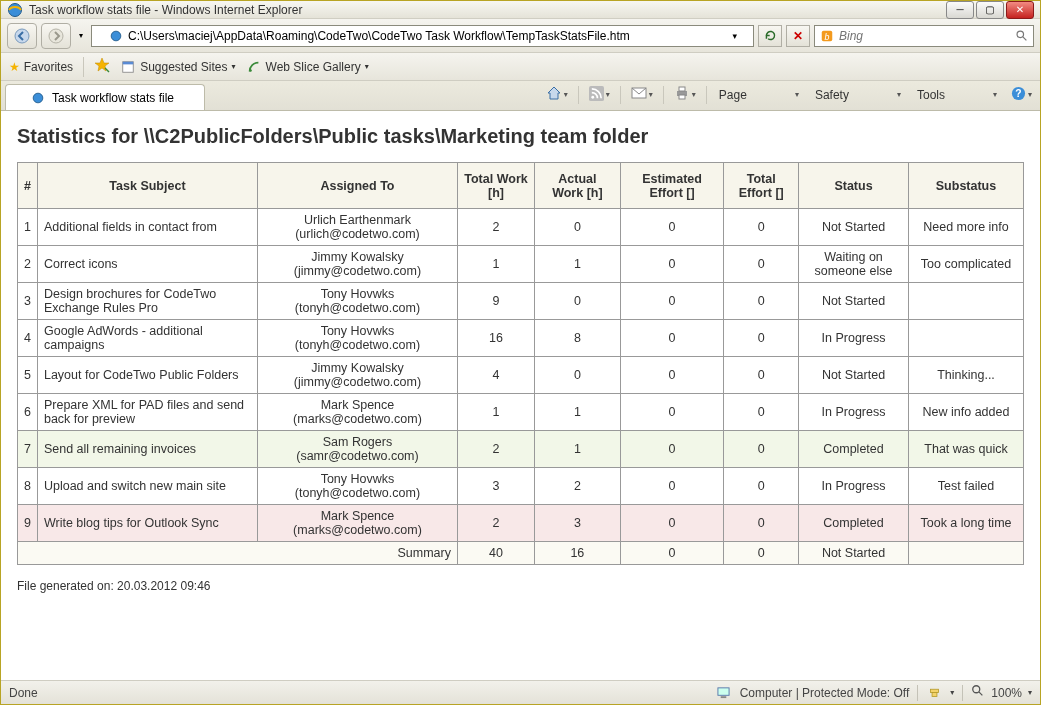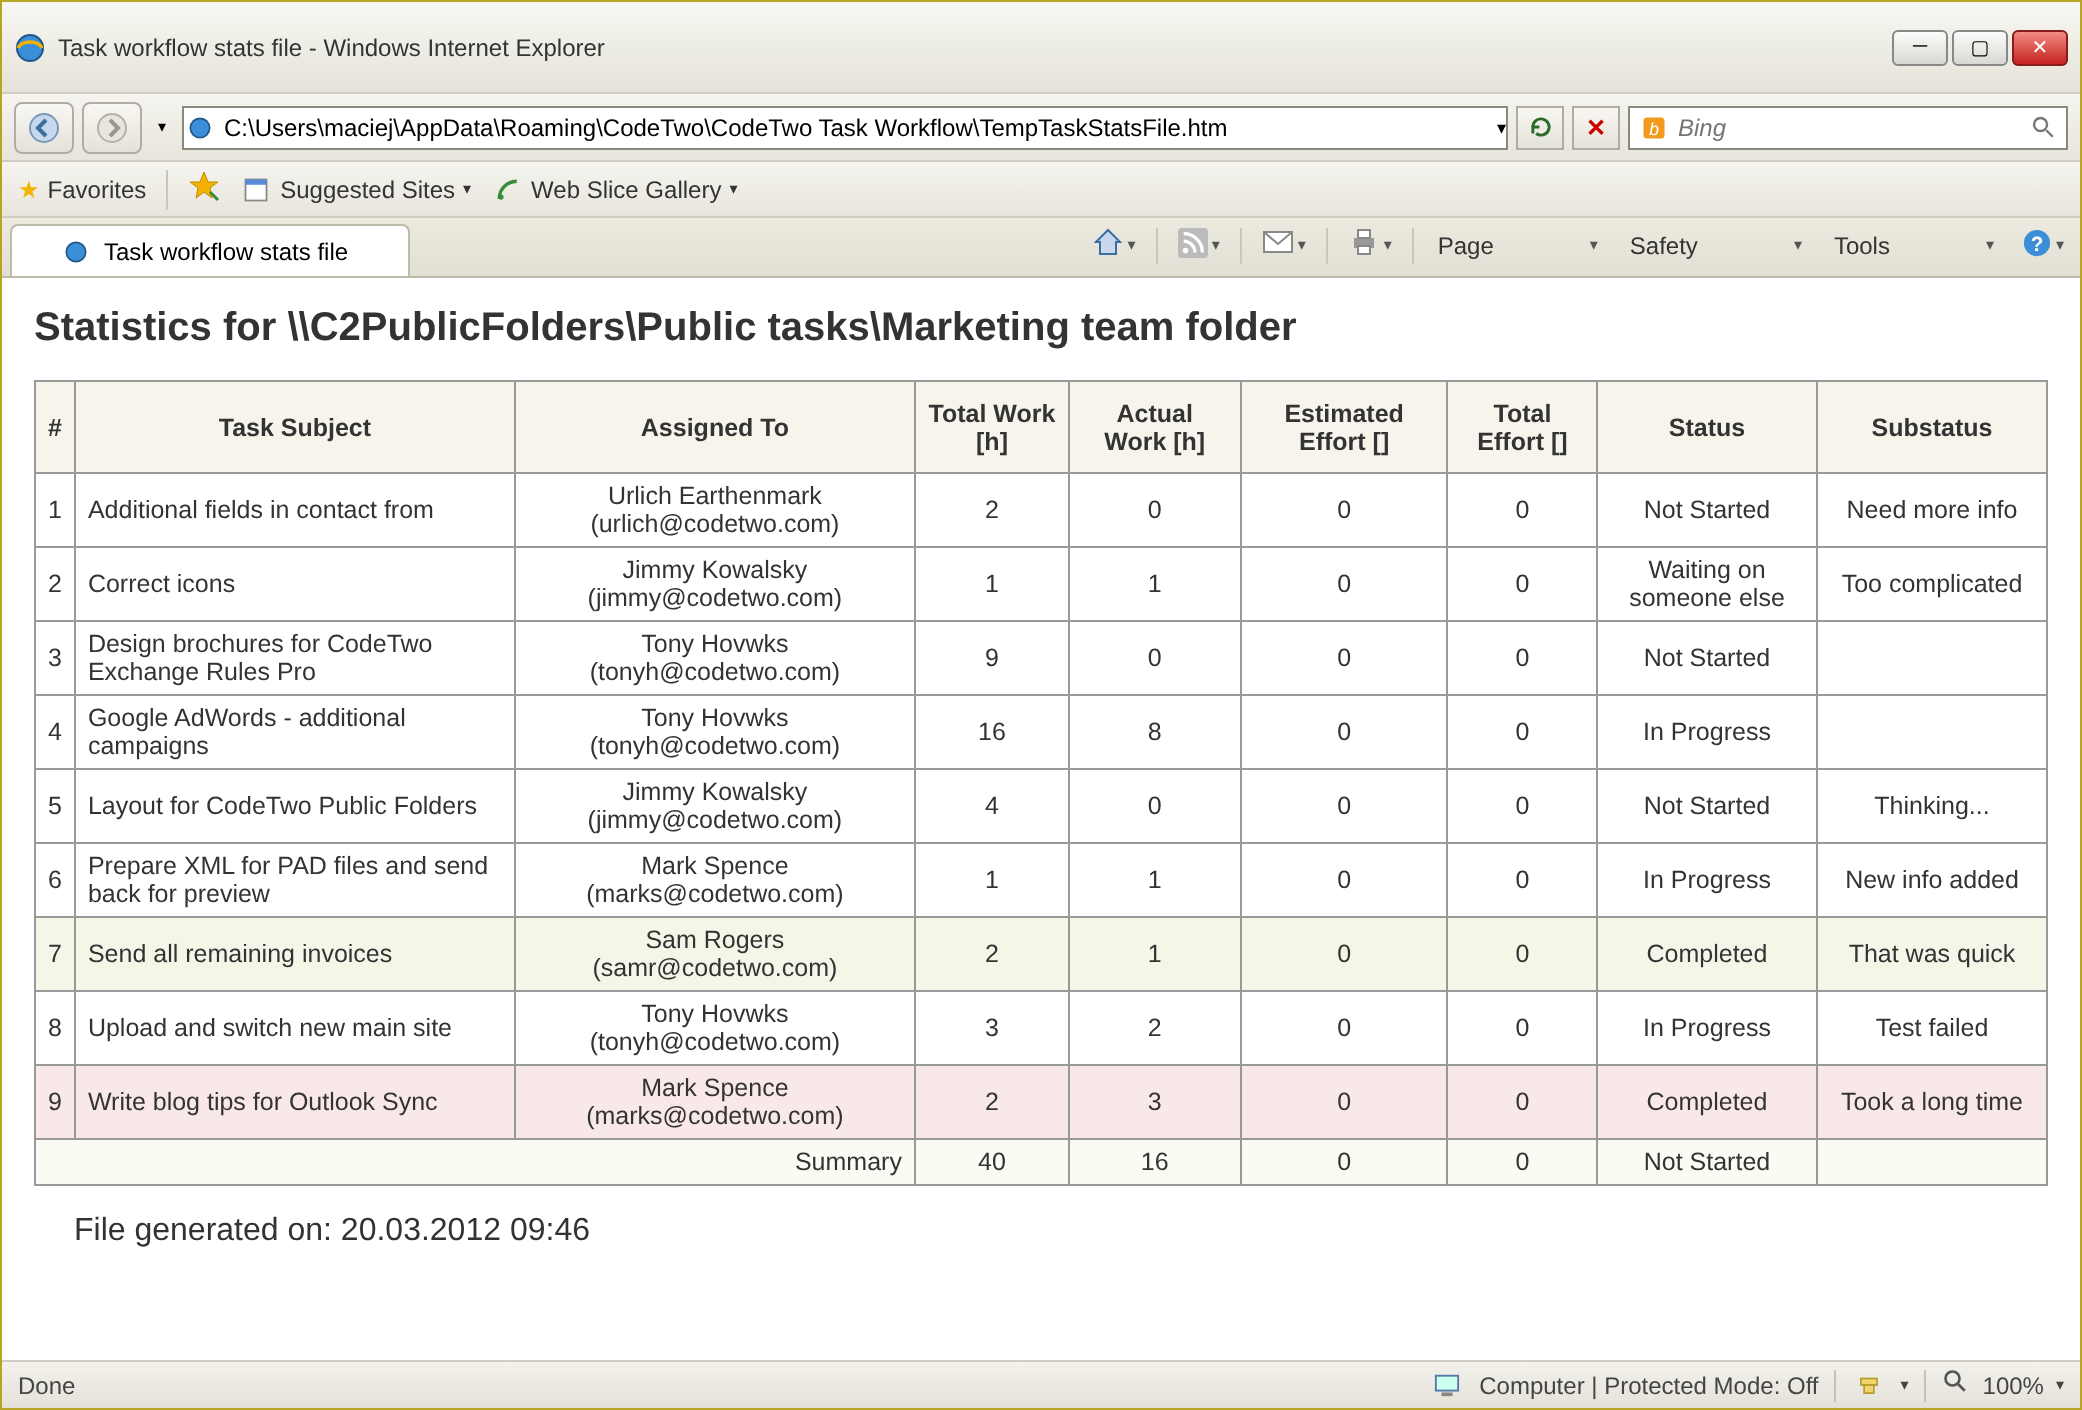--- a/index.html
+++ b/index.html
@@ -11,21 +11,21 @@
   height: 705px;
   overflow: hidden;
   border: 1px solid #b8a424;
 }
 .window {
   width: 100%; height: 100%;
   background: linear-gradient(to bottom, #f4f3ee 0%, #e8e6dd 100%);
   display: flex; flex-direction: column;
 }
 .titlebar {
-  height: 46px;
+  height: 18px;
   background: linear-gradient(to bottom, #f7f7f2 0%, #e5e3d8 100%);
   display: flex; align-items: center;
   padding: 0 6px;
   border-bottom: 1px solid #d0cec3;
 }
 .ie-icon { width: 16px; height: 16px; margin-right: 6px; }
 .title-text { flex: 1; font-size: 12px; color: #333; }
 .win-controls { display: flex; gap: 2px; }
 .win-btn {
   width: 28px; height: 18px;
@@ -51,21 +51,21 @@
   background: linear-gradient(to bottom, #f8f7f2, #e4e2d8);
   display: flex; align-items: center; justify-content: center;
 }
 .dd-tiny { width:12px; font-size:8px; text-align:center;}
 .addr-bar {
   flex: 1;
   height: 22px;
   background: #fff;
   border: 1px solid #8a8a7c;
   display: flex; align-items: center;
-  padding: 0 0;
+  padding: 0 16px;
   gap: 4px;
 }
 .addr-bar input {
   flex: 1; border: none; outline: none;
   font-size: 12px; font-family: inherit;
   background: transparent;
 }
 .small-icon { width: 16px; height: 16px; display: inline-flex; align-items: center; justify-content: center; }
 .nav-btn {
   width: 24px; height: 22px;
@@ -152,21 +152,21 @@
 table.stats td { vertical-align: middle; }
 table.stats td.num { text-align: center; }
 table.stats td.idx { text-align: center; width: 18px; }
 table.stats td.subj { text-align: left; }
 table.stats td.assigned { text-align: center; }
 table.stats td.status { text-align: center; }
 table.stats tr.row-green td { background: #f2f7e8; }
 table.stats tr.row-pink td { background: #f8e8e8; }
 table.stats tr.summary td { font-weight: normal; text-align: center; background:#fbfaf3; }
 table.stats tr.summary td.sum-label { text-align: right; }
-.file-gen { margin-top: 14px; font-size: 16px; margin-left: 20px; }
+.file-gen { margin-top: 14px; font-size: 12px; }
 .statusbar {
   height: 24px;
   background: linear-gradient(to bottom, #f2f1eb, #e4e2d8);
   border-top: 1px solid #cfcdc2;
   display: flex; align-items: center;
   padding: 0 8px; gap: 8px;
   font-size: 12px;
   color: #444;
 }
 .statusbar .spacer { flex: 1; }

